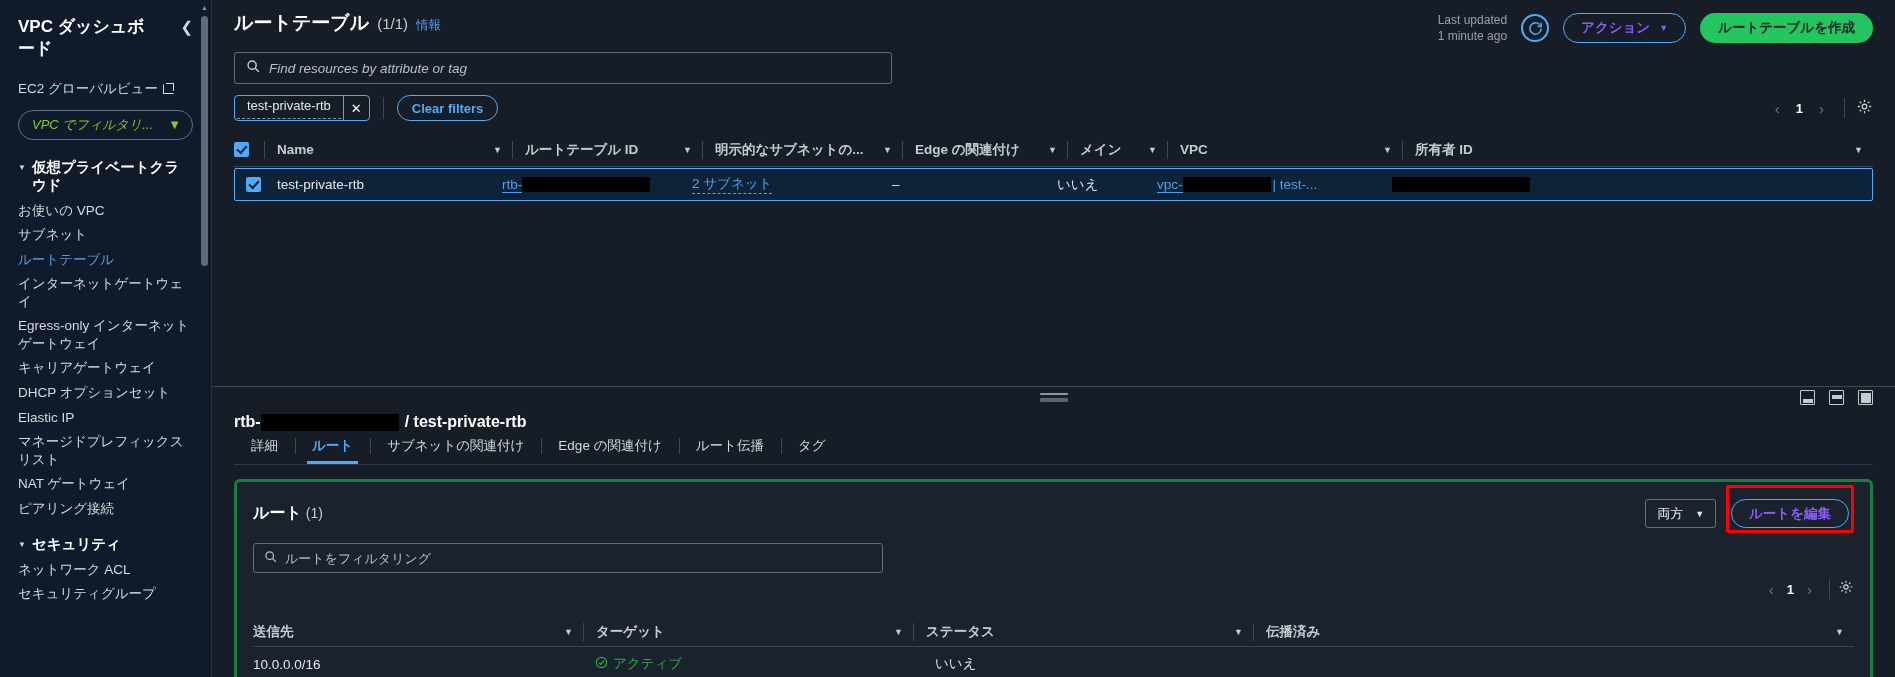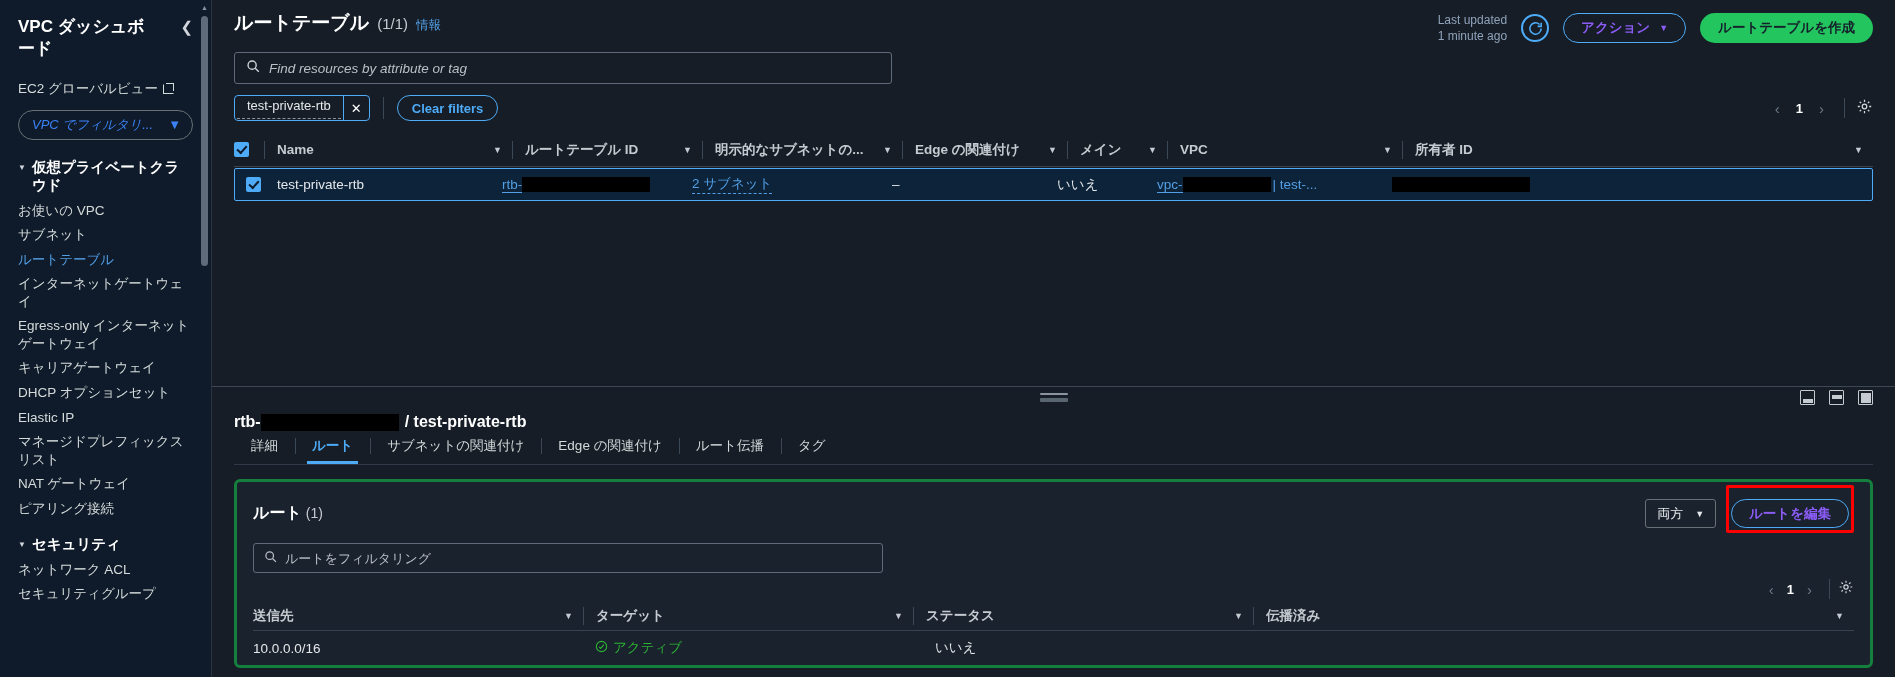--- a/index.html
+++ b/index.html
@@ -40,21 +40,21 @@
   }
   .ext-ico:after {
     content: ""; position: absolute; right: 0; top: 0; width: 7px; height: 7px;
     border-top: 1.3px solid #d5dbdb; border-right: 1.3px solid #d5dbdb;
   }
   .sb-filter {
     margin-top: 12px; height: 30px; border: 1px solid #697076; border-radius: 15px;
     display: flex; align-items: center; justify-content: space-between;
     padding: 0 11px 0 13px; cursor: pointer;
   }
-  .sb-filter span { font-size: 13px; font-style: italic; color: #3b82f6; }
+  .sb-filter span { font-size: 13px; font-style: italic; color: #84cc16; }
   .caret-blue { color: #4dabf7; font-size: 9px; }
   .sb-group {
     margin-top: 18px; display: flex; align-items: flex-start; gap: 6px;
     font-size: 14.5px; font-weight: bold; color: #ffffff; line-height: 1.28;
     cursor: pointer;
   }
   .sb-group .tri { font-size: 8px; color: #d1d5db; padding-top: 5px; }
   .sb-item {
     font-size: 13.5px; color: #d5dbdb; line-height: 1.3; padding: 7px 0 0 0;
     cursor: pointer;
@@ -235,21 +235,21 @@
     margin-top: 10px; height: 30px; width: 630px; border: 1px solid #5f6b7a;
     border-radius: 3px; display: flex; align-items: center; gap: 8px; padding: 0 10px; cursor: text;
   }
   .card-search input {
     background: transparent; border: none; outline: none; color: #d1d5db;
     font-size: 13px; font-family: inherit; width: 100%;
   }
   .card-search input::placeholder { color: #b9c0c7; }
   .card-pager { display: flex; align-items: center; justify-content: flex-end; margin-top: 6px; }
   .r-thead {
-    display: flex; align-items: center; height: 30px; margin-top: 2px;
+    display: flex; align-items: center; height: 30px; margin-top: 18px;
     border-bottom: 1px solid #394350; font-size: 13.5px; color: #c6cbd1; font-weight: bold;
   }
   .r-row { display: flex; align-items: center; height: 34px; font-size: 13.5px; color: #e5e8eb; }
   .ok-ico { color: #2bb534; margin-right: 5px; font-size: 13px; }
   .st-ok { color: #2bb534; display: flex; align-items: center; }
 </style>
 </head>
 <body>
 
 <aside class="sidebar">

